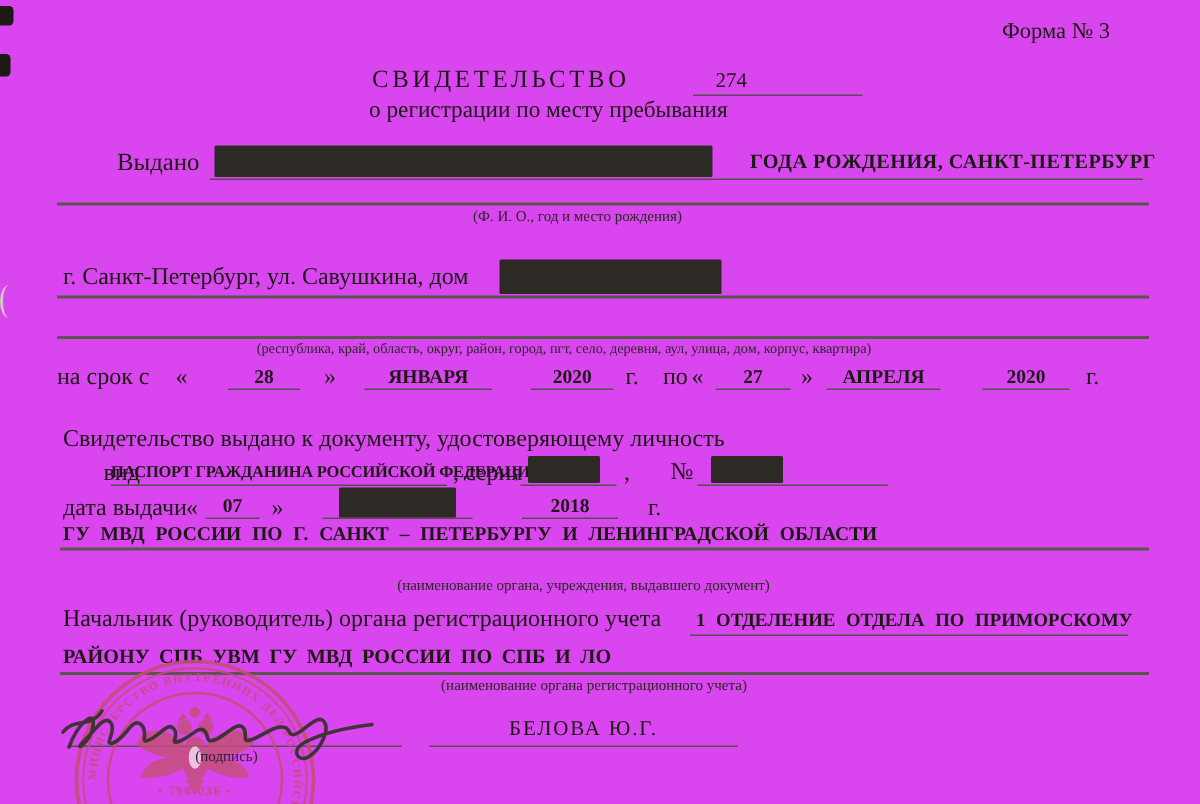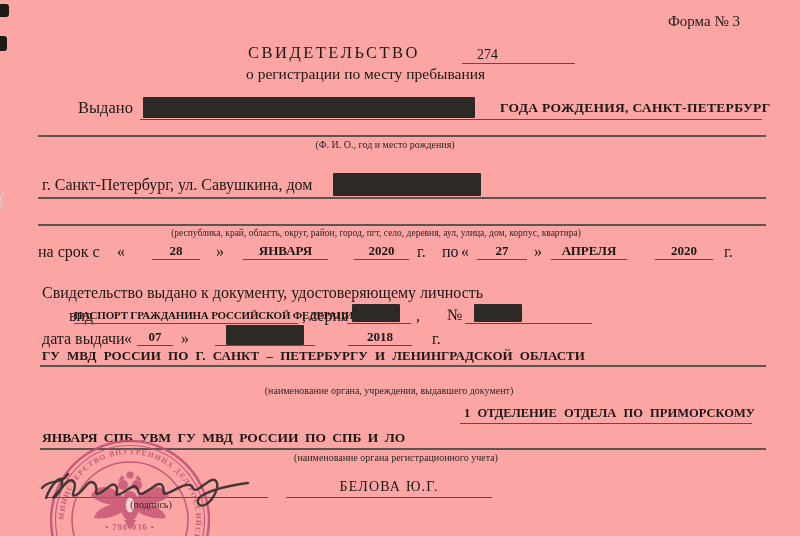--- a/index.html
+++ b/index.html
@@ -1,18 +1,18 @@
 <!DOCTYPE html>
 <html><head>
 <meta charset="utf-8">
 <style>
   html,body{margin:0;padding:0;background:#e8e6e1;}
   .page{
     position:relative;width:800px;height:536px;overflow:hidden;
-    background:#fca5a5;
+    background:#d946ef;
     font-family:"Liberation Serif", serif;
     color:#1c1915;
   }
   .t{position:absolute;white-space:nowrap;font-size:16px;line-height:1.15;}
   .big{font-size:16px;}
   .b{font-weight:bold;}
   
   .ln{position:absolute;height:0;border-bottom:1.6px solid #55504a;}
   
   .ln2{position:absolute;height:0;border-bottom:2px solid #5a554e;}
@@ -98,23 +98,24 @@
   <div class="bar" style="left:226px;top:325px;width:78px;height:20px;"></div>
   <div class="ln" style="left:215px;top:345px;width:100px;"></div>
   <div class="ln" style="left:348px;top:345px;width:64px;"></div>
   <div class="cv" style="left:348px;top:329px;width:64px;">2018</div>
   <div class="t" style="left:432px;top:330px;">г.</div>
 
   <div class="t b" style="left:42px;top:349px;font-size:13px;word-spacing:4px;">ГУ МВД РОССИИ ПО Г. САНКТ – ПЕТЕРБУРГУ И ЛЕНИНГРАДСКОЙ ОБЛАСТИ</div>
   <div class="ln2" style="left:40px;top:365px;width:726px;"></div>
   <div class="cap" style="left:0;top:369px;width:778px;margin-top:16px;">(наименование органа, учреждения, выдавшего документ)</div>
 
+  <div class="t" style="left:42px;top:404px;">Начальник (руководитель) органа регистрационного учета</div>
   <div class="t b" style="left:464px;top:406px;font-size:12.5px;word-spacing:4px;">1 ОТДЕЛЕНИЕ ОТДЕЛА ПО ПРИМОРСКОМУ</div>
   <div class="ln" style="left:460px;top:423px;width:292px;"></div>
-  <div class="t b" style="left:42px;top:430px;font-size:13.5px;word-spacing:3px;">ЯНВАРЯ СПБ УВМ ГУ МВД РОССИИ ПО СПБ И ЛО</div>
+  <div class="t b" style="left:42px;top:430px;font-size:13.5px;word-spacing:3px;">РАЙОНУ СПБ УВМ ГУ МВД РОССИИ ПО СПБ И ЛО</div>
   <div class="ln2" style="left:40px;top:448px;width:726px;"></div>
   <div class="cap" style="left:12px;top:452px;width:768px;">(наименование органа регистрационного учета)</div>
 
   <svg class="stamp" width="185" height="102" viewBox="0 0 185 102">
     <g stroke="#c24f72" fill="none">
       <circle cx="90" cy="86" r="79" stroke-width="2.4"></circle>
       <circle cx="90" cy="86" r="74.5" stroke-width="1.2"></circle>
       <circle cx="90" cy="86" r="58" stroke-width="1.6"></circle>
     </g>
     <defs>

